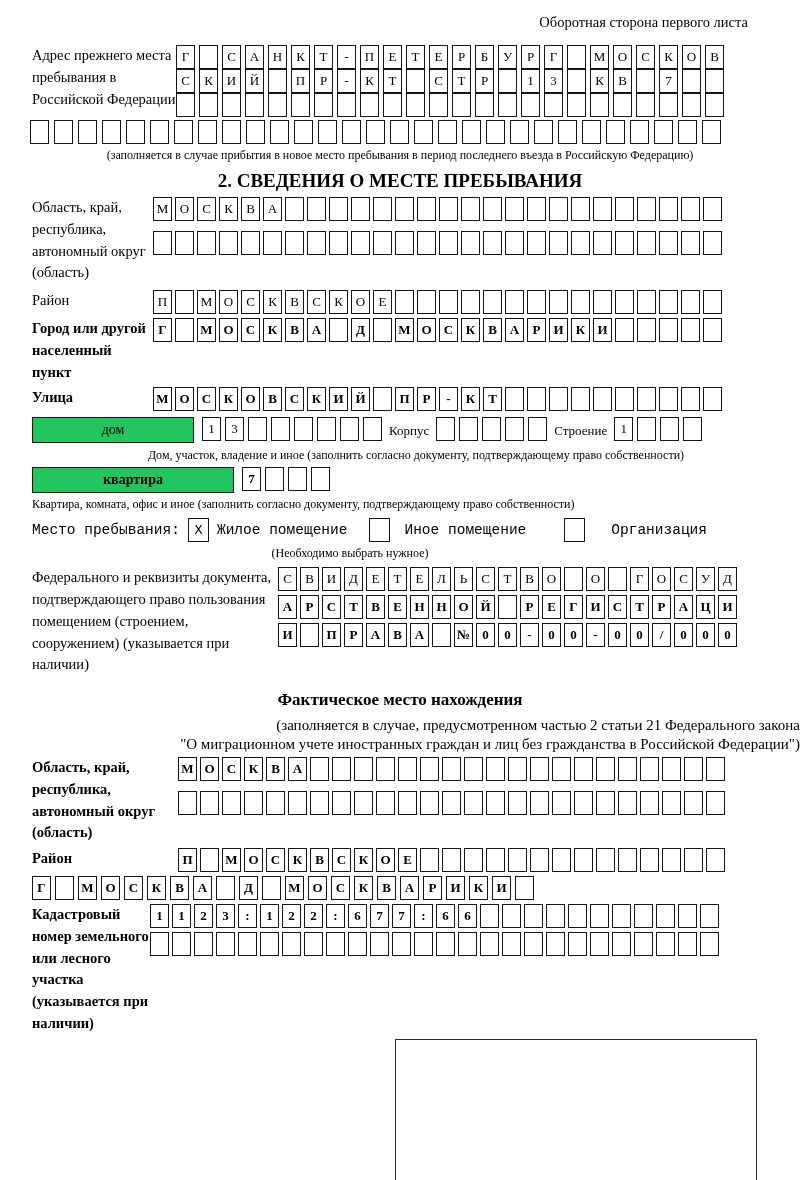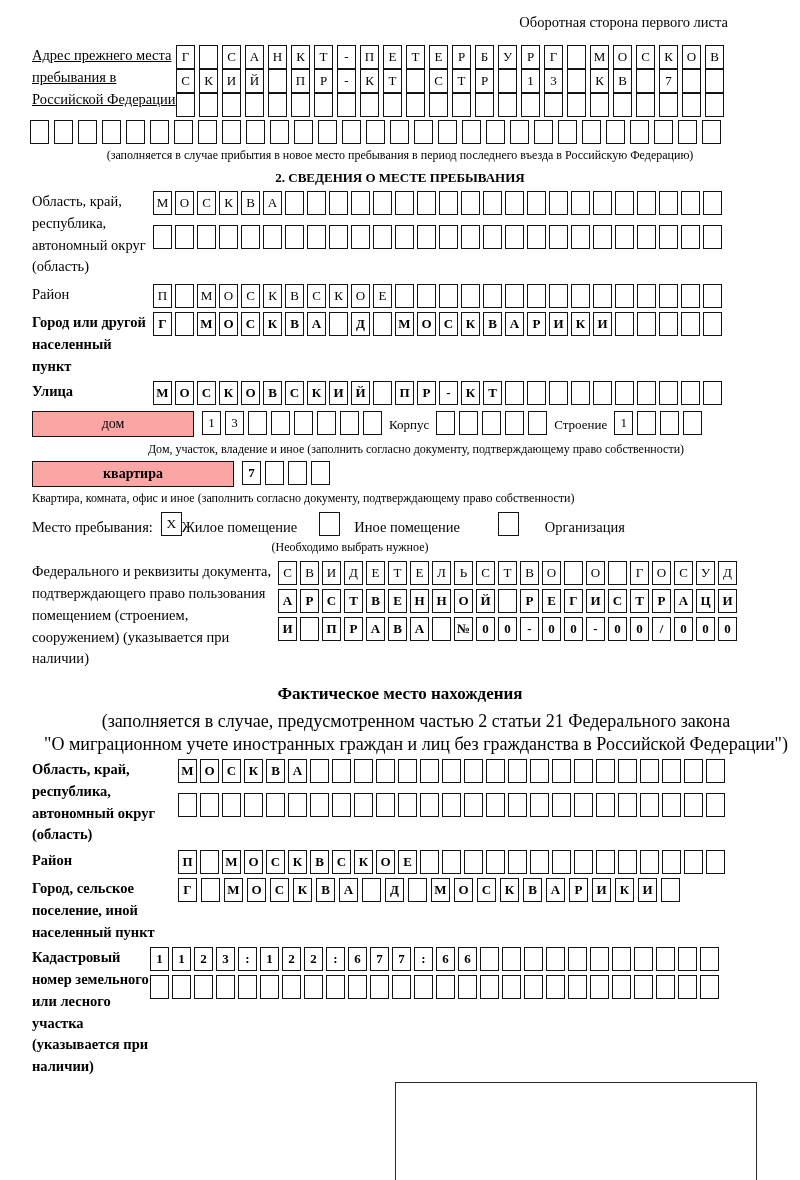--- a/index.html
+++ b/index.html
@@ -2,54 +2,54 @@
 <html><head>
 <meta charset="utf-8">
 <style>
   html,body{margin:0;padding:0;}
   body{
     width:800px;height:1180px;background:#ffffff;color:#000;
     font-family:"Liberation Serif","DejaVu Serif",serif;
     overflow:hidden;position:relative;
   }
   .page{padding:14px 0 0 0;}
-  .hdr-note{font-size:14.5px;text-align:right;padding-right:72px;margin-bottom:14px;}
+  .hdr-note{font-size:14.5px;text-align:right;padding-right:52px;margin-bottom:14px;}
   .fieldrow{display:flex;align-items:flex-start;margin-left:32px;}
   .lbl{font-size:14.5px;line-height:1.5;flex:none;}
-  .w144{width:144px;text-decoration:underline;}
+  .w144{width:144px;}
   .w120{width:121px;}
   .w142{width:146px;}
   .rows > .cells{margin-top:0;}
   .cells{display:flex;flex:none;}
   .g4{gap:4px;}
   .g3{gap:3px;}
   .g5{gap:5px;}
   .mt3{margin-top:3px;}
   .mt4{margin-top:4px;font-weight:bold;}
   .mt6{margin-top:6px;}
   .mt10{margin-top:10px;}
   .cell{
     width:17px;height:22px;border:1.5px solid #141414;flex:none;
     display:flex;align-items:center;justify-content:center;
     font-size:13px;background:#fff;
   }
   .caption{font-size:12px;text-align:center;margin-top:4px;}
-  .sec-title{font-size:13px;font-weight:bold;text-align:center;margin-top:7px;margin-bottom:5px;}
+  .sec-title{font-size:19px;font-weight:bold;text-align:center;margin-top:7px;margin-bottom:5px;}
   .sub-title{font-size:17px;font-weight:bold;text-align:center;margin-top:14px;}
-  .sub-note{font-size:18px;text-align:center;margin-top:7px;margin-left:32px;}
+  .sub-note{font-size:15px;text-align:right;margin-top:7px;margin-left:32px;}
   .widebox{
     border:1.5px solid #141414;height:24px;display:flex;align-items:center;justify-content:center;
-    font-size:14px;flex:none;background:#fca5a5;
+    font-size:14px;flex:none;background:#22c55e;
   }
   .inline-lbl{font-size:13px;line-height:27px;flex:none;padding:0 7px;}
   .chk{
     width:19px;height:22px;border:1.5px solid #141414;display:inline-flex;flex:none;
     align-items:center;justify-content:center;font-size:13.5px;background:#fff;
   }
-  .stay-row{display:flex;align-items:flex-end;margin-left:32px;margin-top:6px;font-size:14.5px;}
+  .stay-row{display:flex;align-items:center;margin-left:32px;margin-top:6px;font-size:14.5px;font-family:Liberation Mono, monospace;}
   .bigbox{border:1.6px solid #2a2a2a;width:360px;height:173px;margin-left:395px;margin-top:4px;background:#fff;}
   .gap8{margin-left:8px;}
 </style>
 </head>
 <body>
 
 <div class="page">
 
   <div class="hdr-note">Оборотная сторона первого листа</div>
 
@@ -366,21 +366,21 @@
         <span class="cell"></span>
         <span class="cell"></span>
         <span class="cell"></span>
       </div>
   </div>
   <div class="caption" style="text-align:left;margin-left:32px">Квартира, комната, офис и иное (заполнить согласно документу, подтверждающему право собственности)</div>
 
   <div class="stay-row">
     <span>Место пребывания:</span>
     <span class="chk" style="margin-left:8px">X</span>
-    <span style="">Жилое помещение</span>
+    <span style="margin-left:8px">Жилое помещение</span>
     <span class="chk" style="margin-left:22px"></span>
     <span style="margin-left:14px">Иное помещение</span>
     <span class="chk" style="margin-left:38px"></span>
     <span style="margin-left:26px">Организация</span>
   </div>
   <div class="caption" style="width:700px">(Необходимо выбрать нужное)</div>
 
   <div class="fieldrow mt6">
     <div class="lbl" style="width:246px">Федерального и реквизиты документа, подтверждающего право пользования помещением (строением, сооружением) (указывается при наличии)</div>
     <div>
@@ -545,21 +545,20 @@
         <span class="cell"></span>
         <span class="cell"></span>
         <span class="cell"></span>
         <span class="cell"></span>
         <span class="cell"></span>
         <span class="cell"></span>
       </div>
   </div>
 
   <div class="fieldrow mt4">
-    <div class="lbl w142">Город, сельское поселение, иной населенный пункт</div>
     <div class="cells g4">
         <span class="cell">Г</span>
         <span class="cell"></span>
         <span class="cell">М</span>
         <span class="cell">О</span>
         <span class="cell">С</span>
         <span class="cell">К</span>
         <span class="cell">В</span>
         <span class="cell">А</span>
         <span class="cell"></span>

